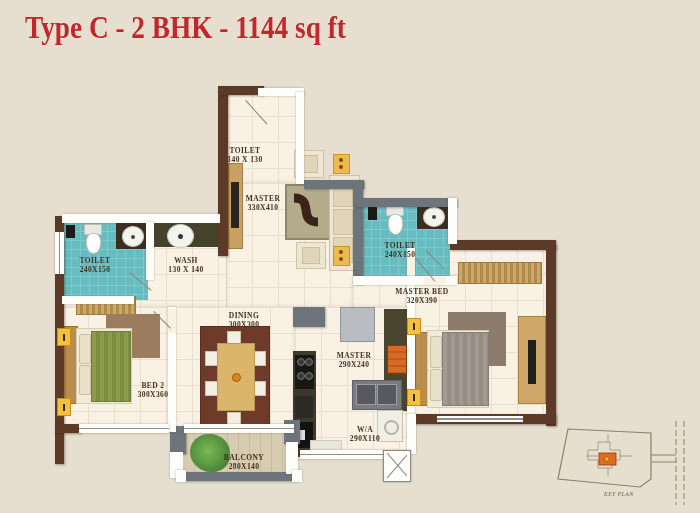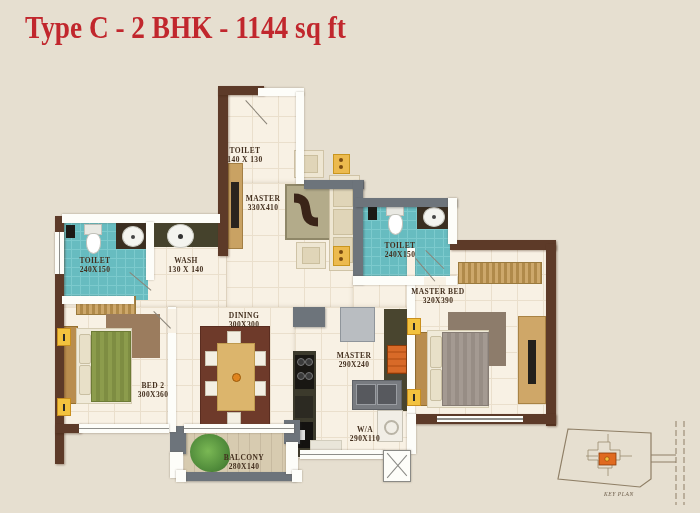--- a/index.html
+++ b/index.html
@@ -259,21 +259,21 @@
     <div>240X150</div>
   </div>
   <div class="rlabel" style="left:151px;top:256px;width:70px;">
     <div>WASH</div>
     <div>130 X 140</div>
   </div>
   <div class="rlabel" style="left:365px;top:241px;width:70px;">
     <div>TOILET</div>
     <div>240X150</div>
   </div>
-  <div class="rlabel" style="left:398px;top:287px;width:80px;">
+  <div class="rlabel" style="left:382px;top:287px;width:80px;">
     <div>MASTER BED</div>
     <div>320X390</div>
   </div>
   <div class="rlabel" style="left:118px;top:381px;width:70px;text-align:center;">
     <div>BED 2</div>
     <div>300X360</div>
   </div>
   <div class="rlabel" style="left:209px;top:311px;width:70px;">
     <div>DINING</div>
     <div>300X300</div>

